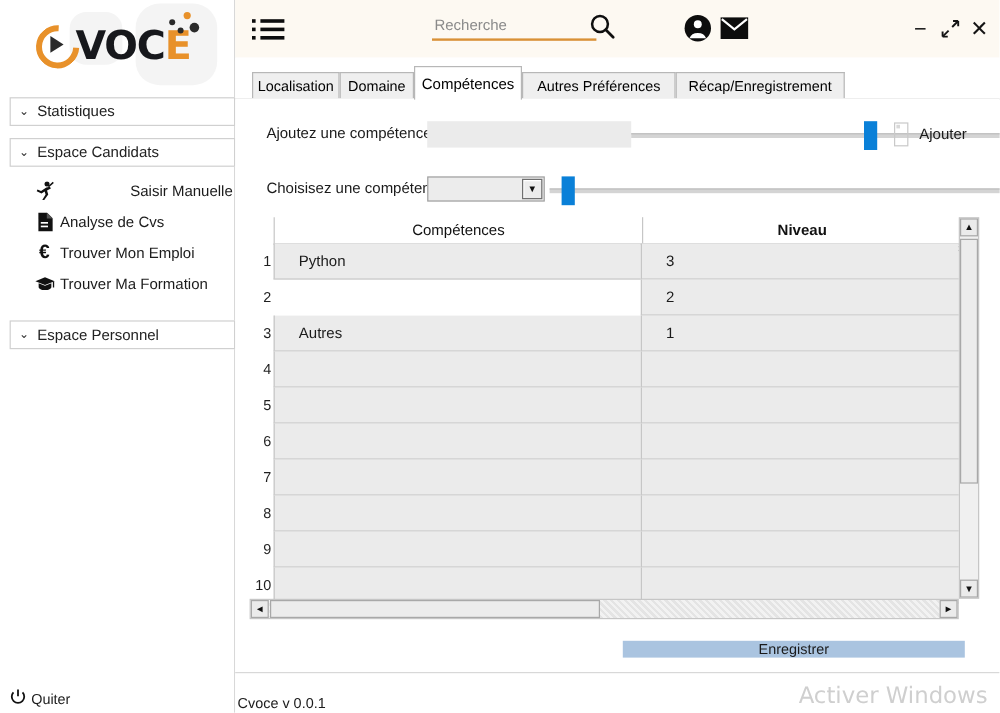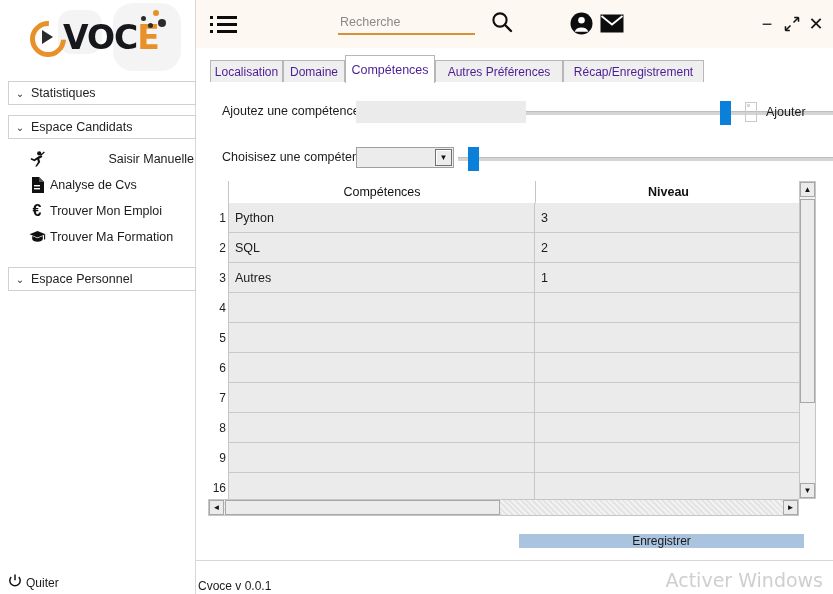--- a/index.html
+++ b/index.html
@@ -170,21 +170,21 @@
   #menu-icon .bar.r3 { top: 15px; }
   #menu-icon .dot {
     position: absolute; left: 1px; width: 3px; height: 3px; background:#0d0d0d;
   }
   #menu-icon .dot.r1 { top: 1px; }
   #menu-icon .dot.r2 { top: 8px; }
   #menu-icon .dot.r3 { top: 15px; }
 
   #search-wrap {
     position: absolute;
-    left: 142px; top: 12px;
+    left: 164px; top: 12px;
     width: 135px;
   }
   #search-input {
     width: 135px;
     border: none;
     outline: none;
     background: transparent;
     font-family: "Liberation Sans", sans-serif;
     font-size: 12.5px;
     color: #333;
@@ -232,21 +232,21 @@
   }
   .tab {
     position: absolute;
     bottom: 0;
     height: 22px;
     padding: 0 9px;
     display: flex;
     align-items: center;
     justify-content: center;
     font-size: 12px;
-    color: #4c1d95;
+    color: #000000;
     background: #efefef;
     border: 1px solid #b7b7b7;
     border-bottom: none;
     box-sizing: border-box;
     cursor: default;
     white-space: nowrap;
   }
   .tab.active {
     height: 28px;
     background: #ffffff;
@@ -415,21 +415,21 @@
   }
   .trow .c1, .trow .c2 {
     position: absolute;
     top: 0; height: 30px;
     background: #ebebeb;
     border-bottom: 1px solid #c9c9c9;
     box-sizing: border-box;
     display: flex; align-items: center;
     font-size: 12.5px;
     color: #1b1b1b;
-    padding-left: 6px;
+    padding-left: 20px;
     cursor: default;
   }
   .trow .c1 { left: 20px; width: 306px; border-left: 1px solid #c6c6c6; }
   .trow .c2 { left: 326px; width: 265px; border-left: 1px solid #c6c6c6; }
 
   
   #vscroll {
     position: absolute;
     left: 591px; top: 0;
     width: 17px; height: 318px;
@@ -714,21 +714,20 @@
     </div>
 
     <div id="tbl-body">
       <div class="trow" style="top:0px">
         <span class="rownum">1</span>
         <div class="c1">Python</div>
         <div class="c2">3</div>
       </div>
       <div class="trow" style="top:30px">
         <span class="rownum">2</span>
-        <div class="c1">SQL</div>
         <div class="c2">2</div>
       </div>
       <div class="trow" style="top:60px">
         <span class="rownum">3</span>
         <div class="c1">Autres</div>
         <div class="c2">1</div>
       </div>
       <div class="trow" style="top:90px">
         <span class="rownum">4</span>
         <div class="c1"></div>
@@ -753,21 +752,21 @@
         <span class="rownum">8</span>
         <div class="c1"></div>
         <div class="c2"></div>
       </div>
       <div class="trow" style="top:240px">
         <span class="rownum">9</span>
         <div class="c1"></div>
         <div class="c2"></div>
       </div>
       <div class="trow" style="top:270px">
-        <span class="rownum">16</span>
+        <span class="rownum">10</span>
         <div class="c1"></div>
         <div class="c2"></div>
       </div>
     </div>
 
     <div id="vscroll">
       <div class="arrow up">▲</div>
       <div class="vthumb"></div>
       <div class="arrow dn">▼</div>
     </div>

